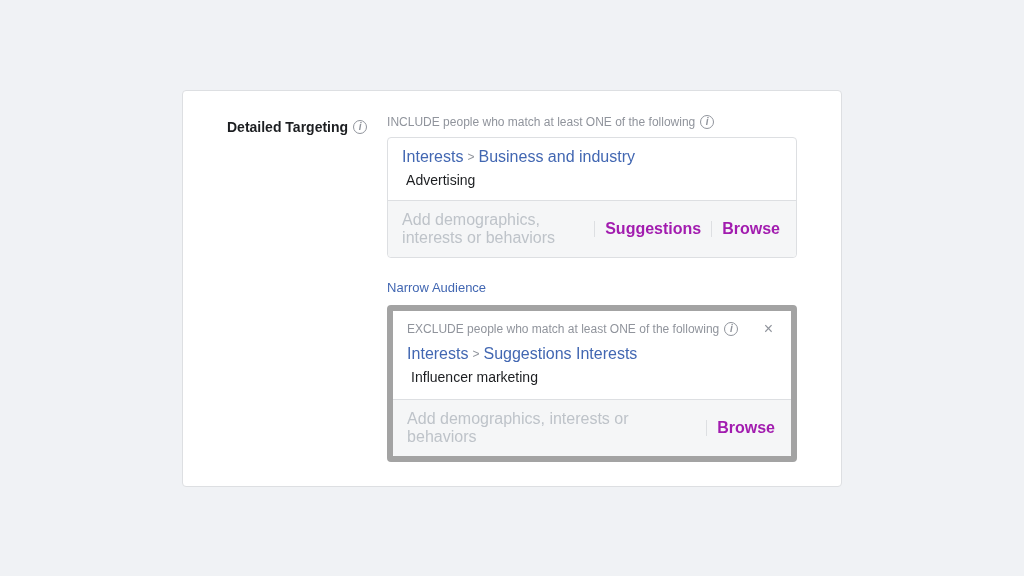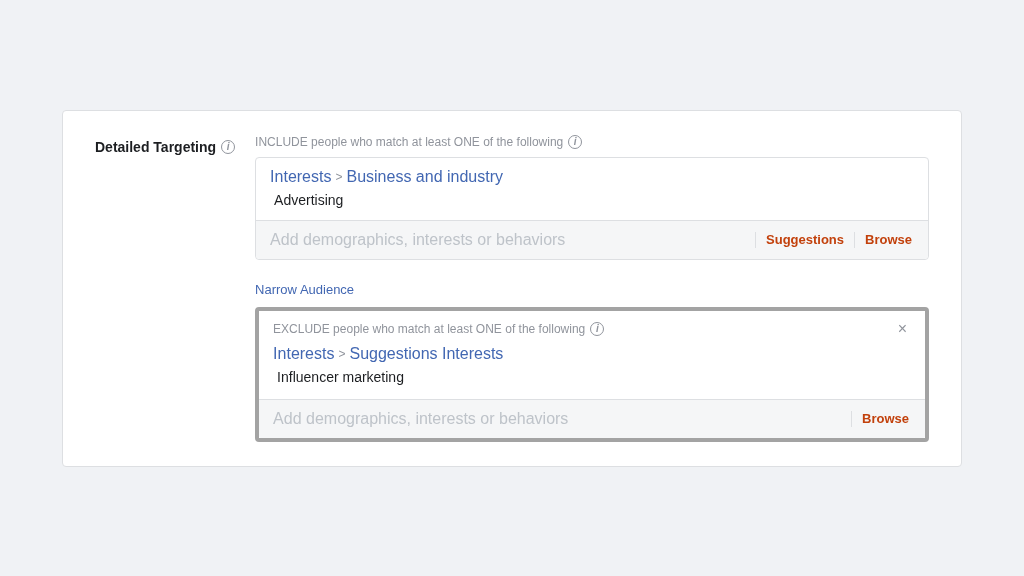--- a/index.html
+++ b/index.html
@@ -9,22 +9,22 @@
       display: flex;
       align-items: center;
       justify-content: center;
       min-height: 100vh;
       font-size: 14px;
     }
     .card {
       background: #fff;
       border: 1px solid #dddfe2;
       border-radius: 4px;
-      padding: 24px 32px;
-      width: 900px;
+      padding: 24px 44px;
+      width: 660px;
     }
     .section-row {
       display: flex;
       align-items: flex-start;
       gap: 20px;
     }
     .section-label {
       display: flex;
       align-items: center;
       gap: 5px;
@@ -110,36 +110,36 @@
       gap: 0;
     }
     .divider-v {
       width: 1px;
       height: 16px;
       background: #dddfe2;
       margin: 0 8px;
     }
     .action-btn {
       font-weight: 700;
-      font-size: 13px;
-      color: #c2410c;
+      font-size: 16px;
+      color: #a21caf;
       cursor: pointer;
       background: none;
       border: none;
       padding: 0 2px;
     }
     .narrow-link {
       color: #4267b2;
       font-size: 13px;
       cursor: pointer;
       margin: 12px 0 10px 0;
       display: inline-block;
     }
     .exclude-section {
-      border: 4px solid #a3a3a3;
+      border: 6px solid #a3a3a3;
       border-radius: 4px;
       background: #fff;
       position: relative;
       margin-bottom: 0;
     }
     .exclude-header {
       display: flex;
       align-items: center;
       justify-content: space-between;
       padding: 10px 14px 0 14px;

